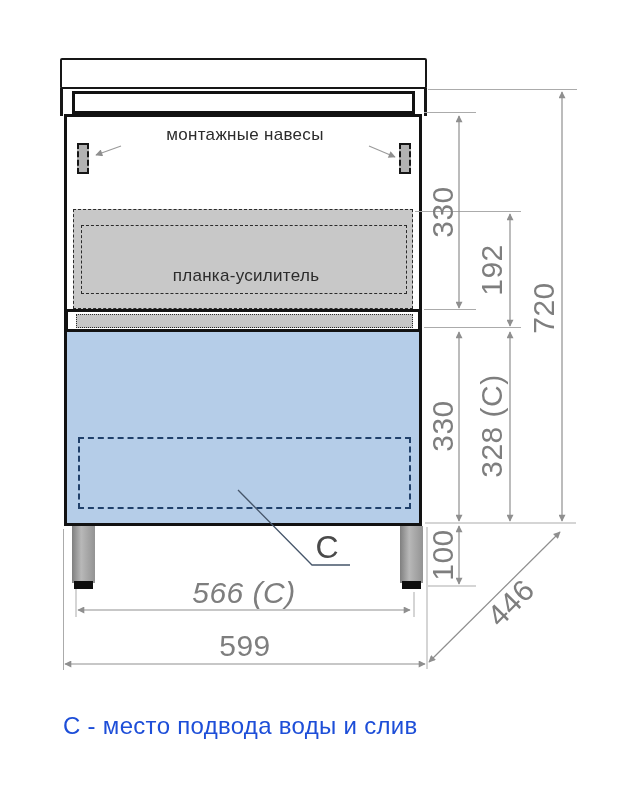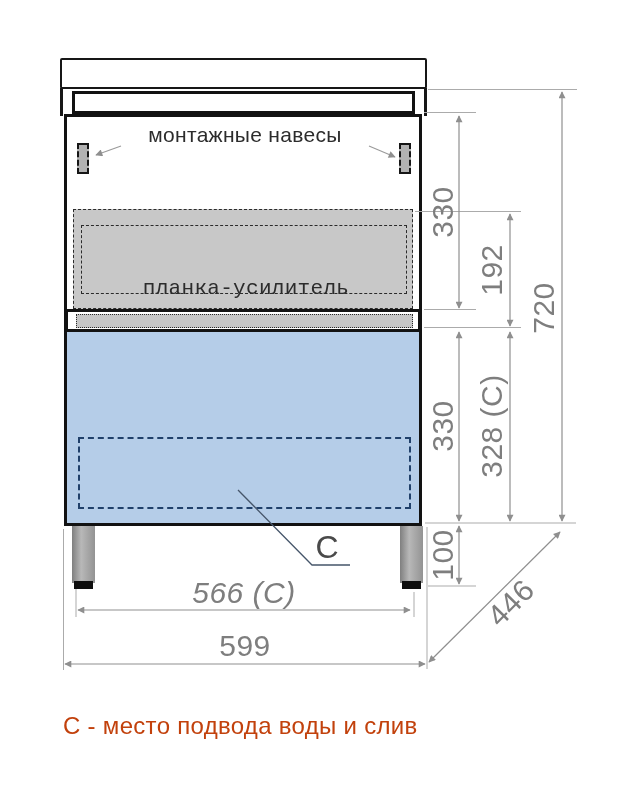--- a/index.html
+++ b/index.html
@@ -42,24 +42,24 @@
 
   svg.overlay { position:absolute; left:0; top:0; width:636px; height:800px;
     pointer-events:none; }
 
   
   .txt { position:absolute; white-space:nowrap;
     transform:translate(-50%,-50%); }
   .dim { font-size:30px; color:#7e7e7e; letter-spacing:0.5px; }
   .rot90 { transform:translate(-50%,-50%) rotate(-90deg); }
   .rot45 { transform:translate(-50%,-50%) rotate(-45deg); }
-  .lbl { font-size:21px; color:#2c2c2c; letter-spacing:0.3px; }
+  .lbl { font-size:17px; color:#2c2c2c; letter-spacing:0.3px; }
   .c-label { font-size:32px; color:#4a4a4a; }
   .caption { position:absolute; left:63px; top:712px; font-size:24px;
-    color:#c2410c; letter-spacing:0.3px; white-space:nowrap; }
+    color:#1d4ed8; letter-spacing:0.3px; white-space:nowrap; }
 </style>
 </head>
 <body>
 
 <div class="canvas">
 
   <div class="part countertop"></div>
   <div class="part ct-stub l"></div>
   <div class="part ct-stub r"></div>
   <div class="part apron"></div>
@@ -128,17 +128,17 @@
   <div class="txt dim rot90" style="left:492px; top:270px;">192</div>
   <div class="txt dim rot90" style="left:544px; top:308px;">720</div>
   <div class="txt dim rot90" style="left:443px; top:426px;">330</div>
   <div class="txt dim rot90" style="left:492px; top:426px;">328 (С)</div>
   <div class="txt dim rot90" style="left:443px; top:555px;">100</div>
   <div class="txt dim rot45" style="left:511px; top:603px;">446</div>
   <div class="txt dim" style="left:244px; top:593px;font-style:italic;">566 (С)</div>
   <div class="txt dim" style="left:245px; top:646px;">599</div>
 
   <div class="txt lbl" style="left:245px; top:135px;">монтажные навесы</div>
-  <div class="txt lbl" style="left:246px; top:288px;font-family:Liberation Mono, monospace;">планка-усилитель</div>
+  <div class="txt lbl" style="left:246px; top:276px;">планка-усилитель</div>
   <div class="txt c-label" style="left:327px; top:547px;">С</div>
   <div class="caption">С - место подвода воды и слив</div>
 
 </div>
 
 </body></html>

